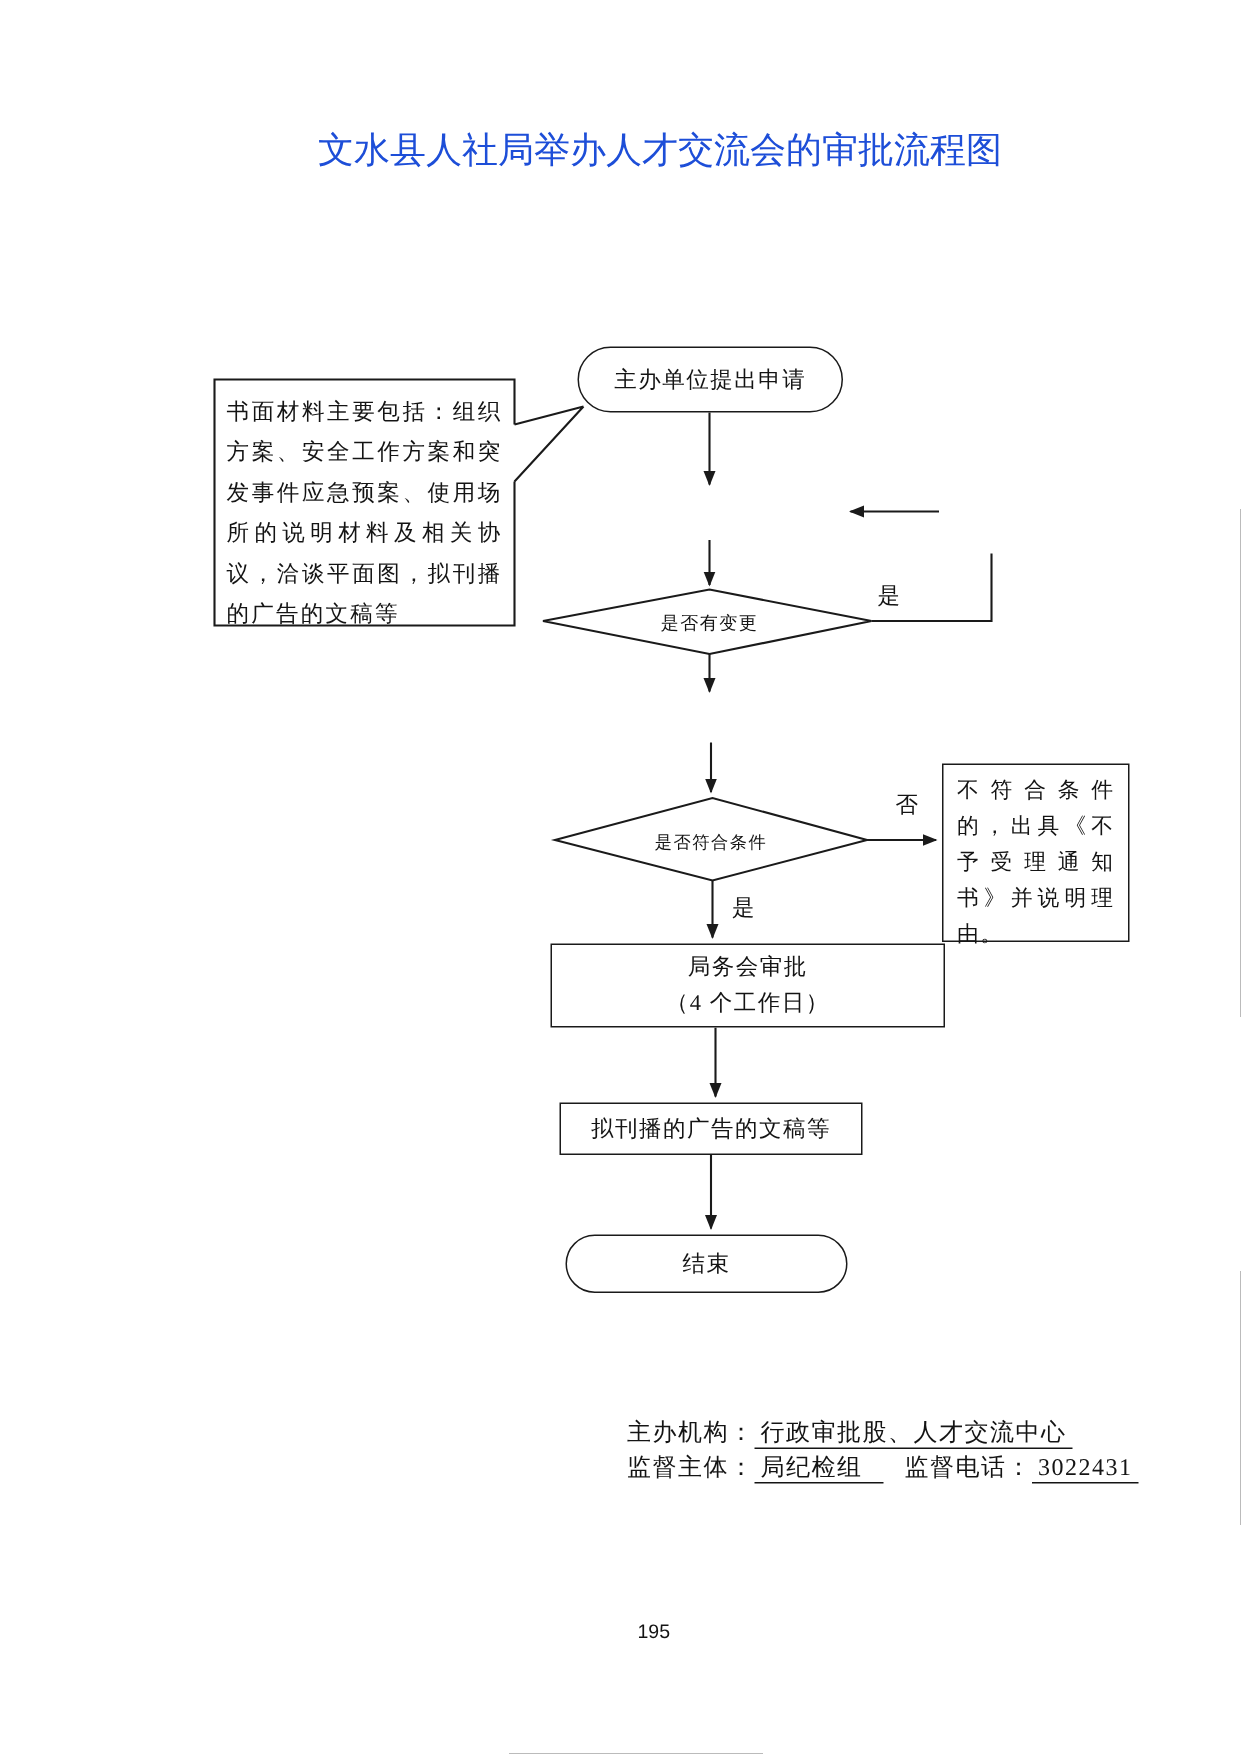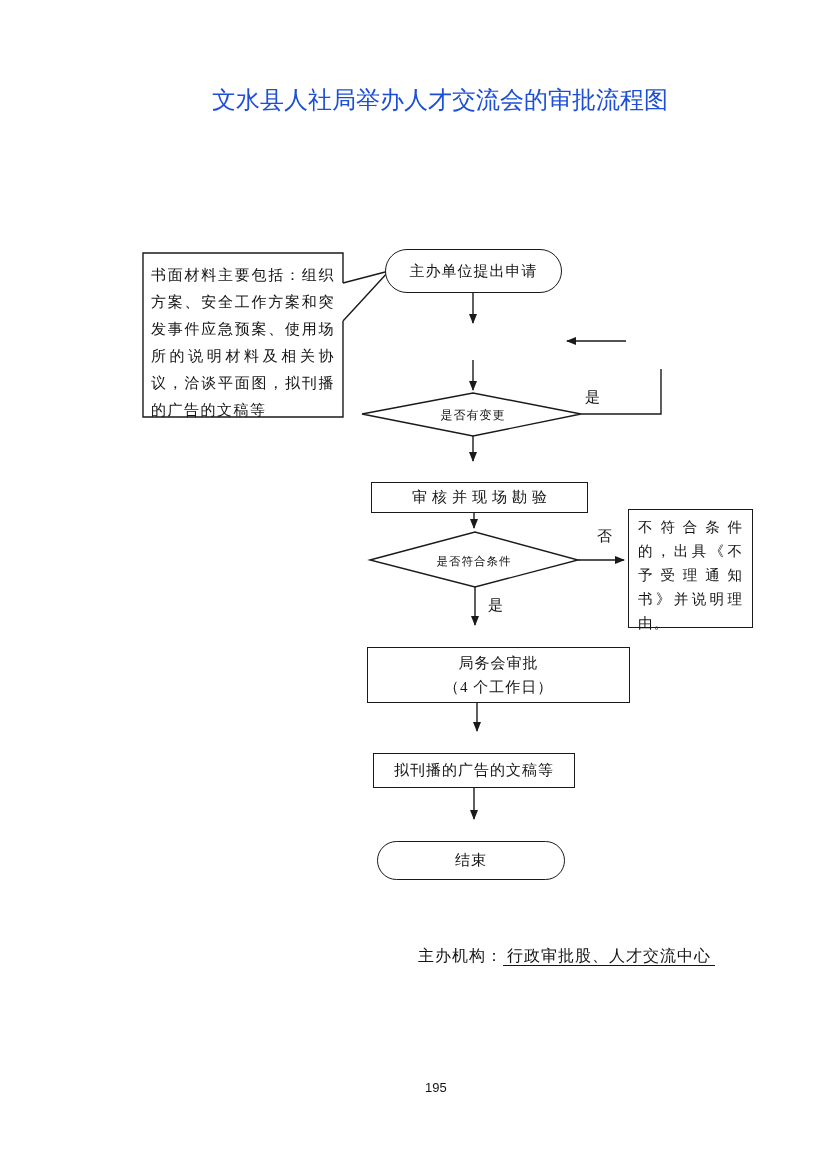--- a/index.html
+++ b/index.html
@@ -17,21 +17,21 @@
     font-family:"Liberation Sans","DejaVu Sans",sans-serif;
     font-weight:normal;font-size:24px;letter-spacing:0px;
     color:#1d4ed8;white-space:nowrap;
   }
   svg.connectors{position:absolute;left:0;top:0;}
   .node{
     position:absolute;box-sizing:border-box;
     display:flex;align-items:center;justify-content:center;
     text-align:center;background:#fff;
     border:1.4px solid #1a1a1a;
-    font-size:15px;letter-spacing:1px;margin-top:18px;
+    font-size:15px;letter-spacing:1px;
   }
   .stadium{border-radius:22px;}
   .note{
     position:absolute;box-sizing:border-box;background:#fff;
     border:1.4px solid #1a1a1a;
     font-size:14.5px;line-height:24px;letter-spacing:1px;
     padding:5px 9px;text-align:justify;text-align-last:left;
   }
   .callout-text{
     position:absolute;box-sizing:border-box;
@@ -99,21 +99,20 @@
   <div class="node stadium" style="left:385px;top:231px;width:177px;height:44px;">主办单位提出申请</div>
 
   <div class="callout-text" style="left:143px;top:253px;width:200px;height:136px;">书面材料主要包括：组织方案、安全工作方案和突发事件应急预案、使用场所的说明材料及相关协议，洽谈平面图，拟刊播的广告的文稿等</div>
 
 
 
   <div class="diamond-label" style="left:403px;top:407px;width:140px;">是否有变更</div>
 
   <div class="branch-label" style="left:585px;top:388px;">是</div>
 
-  <div class="node spread" style="left:371px;top:464px;width:217px;height:31px;">审核并现场勘验</div>
 
   <div class="diamond-label" style="left:404px;top:554px;width:140px;font-size:11.5px;">是否符合条件</div>
 
   <div class="branch-label" style="left:597px;top:527px;">否</div>
 
   <div class="note" style="left:628px;top:509px;width:125px;height:119px;">不符合条件的，出具《不予受理通知书》并说明理由。</div>
 
   <div class="branch-label" style="left:488px;top:596px;">是</div>
 
   <div class="node" style="left:367px;top:629px;width:263px;height:56px;">
@@ -124,17 +123,20 @@
   </div>
 
   <div class="node" style="left:373px;top:735px;width:202px;height:35px;">拟刊播的广告的文稿等</div>
 
   <div class="node stadium" style="left:377px;top:823px;width:188px;height:39px;border-radius:20px;">结束</div>
 
   <div class="footer">
     <div>
       <span>主办机构：</span><span class="fill-in">行政审批股、人才交流中心</span>
     </div>
+    <div>
+      <span>监督主体：</span><span class="fill-in wide">局纪检组</span><span class="gap"></span><span>监督电话：</span><span class="fill-in">3022431</span>
+    </div>
   </div>
 
   <div class="page-number-wrap">195</div>
 
 </div>
 
 </body></html>

